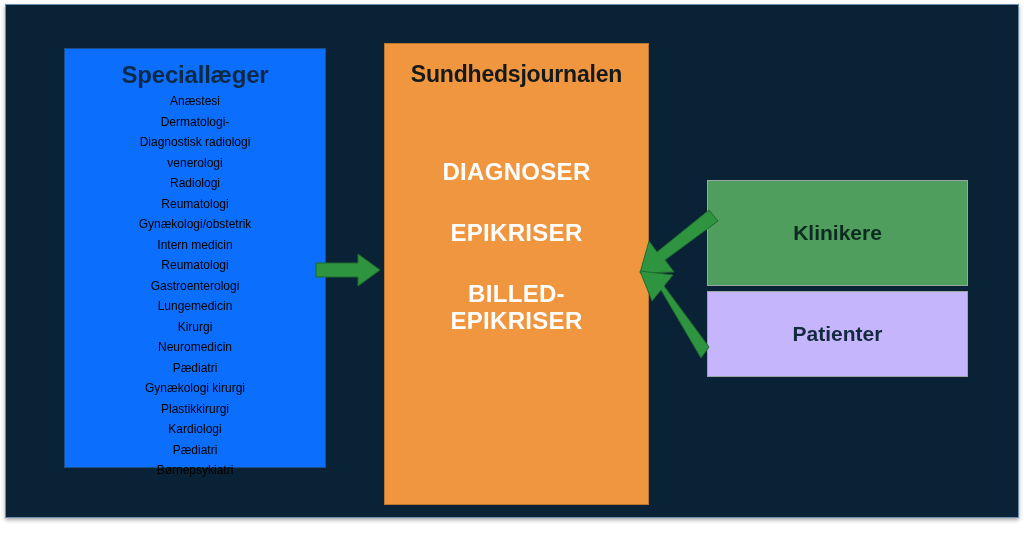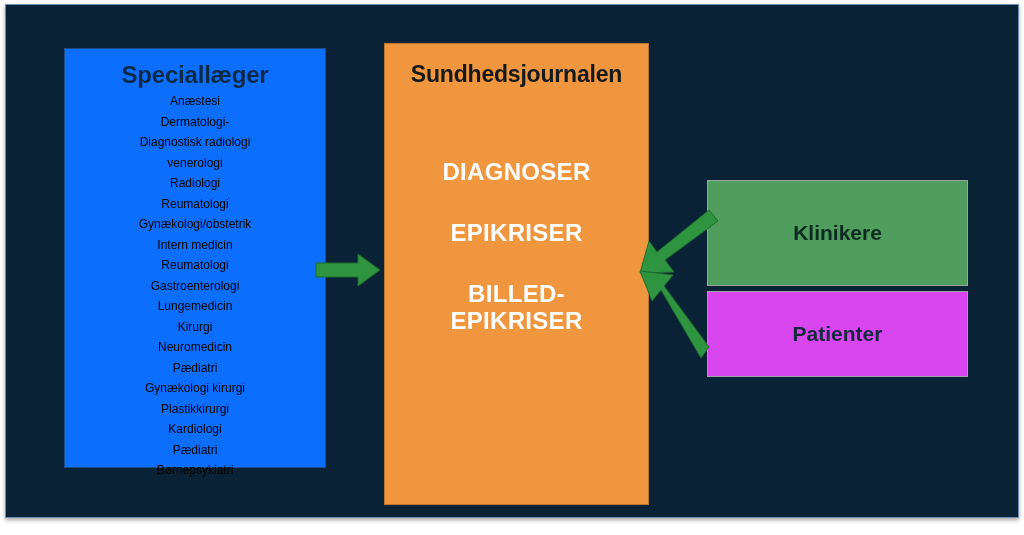--- a/index.html
+++ b/index.html
@@ -113,21 +113,21 @@
   #clinicians-label {
     color: #0c2a20;
     font-size: 21px;
     font-weight: bold;
   }
   #patients-box {
     left: 701px;
     top: 286px;
     width: 261px;
     height: 86px;
-    background: #d946ef;
+    background: #c4b5fd;
     border: 1px solid #9aa6a2;
     display: flex;
     align-items: center;
     justify-content: center;
   }
   #patients-label {
     color: #14293d;
     font-size: 21px;
     font-weight: bold;
   }

